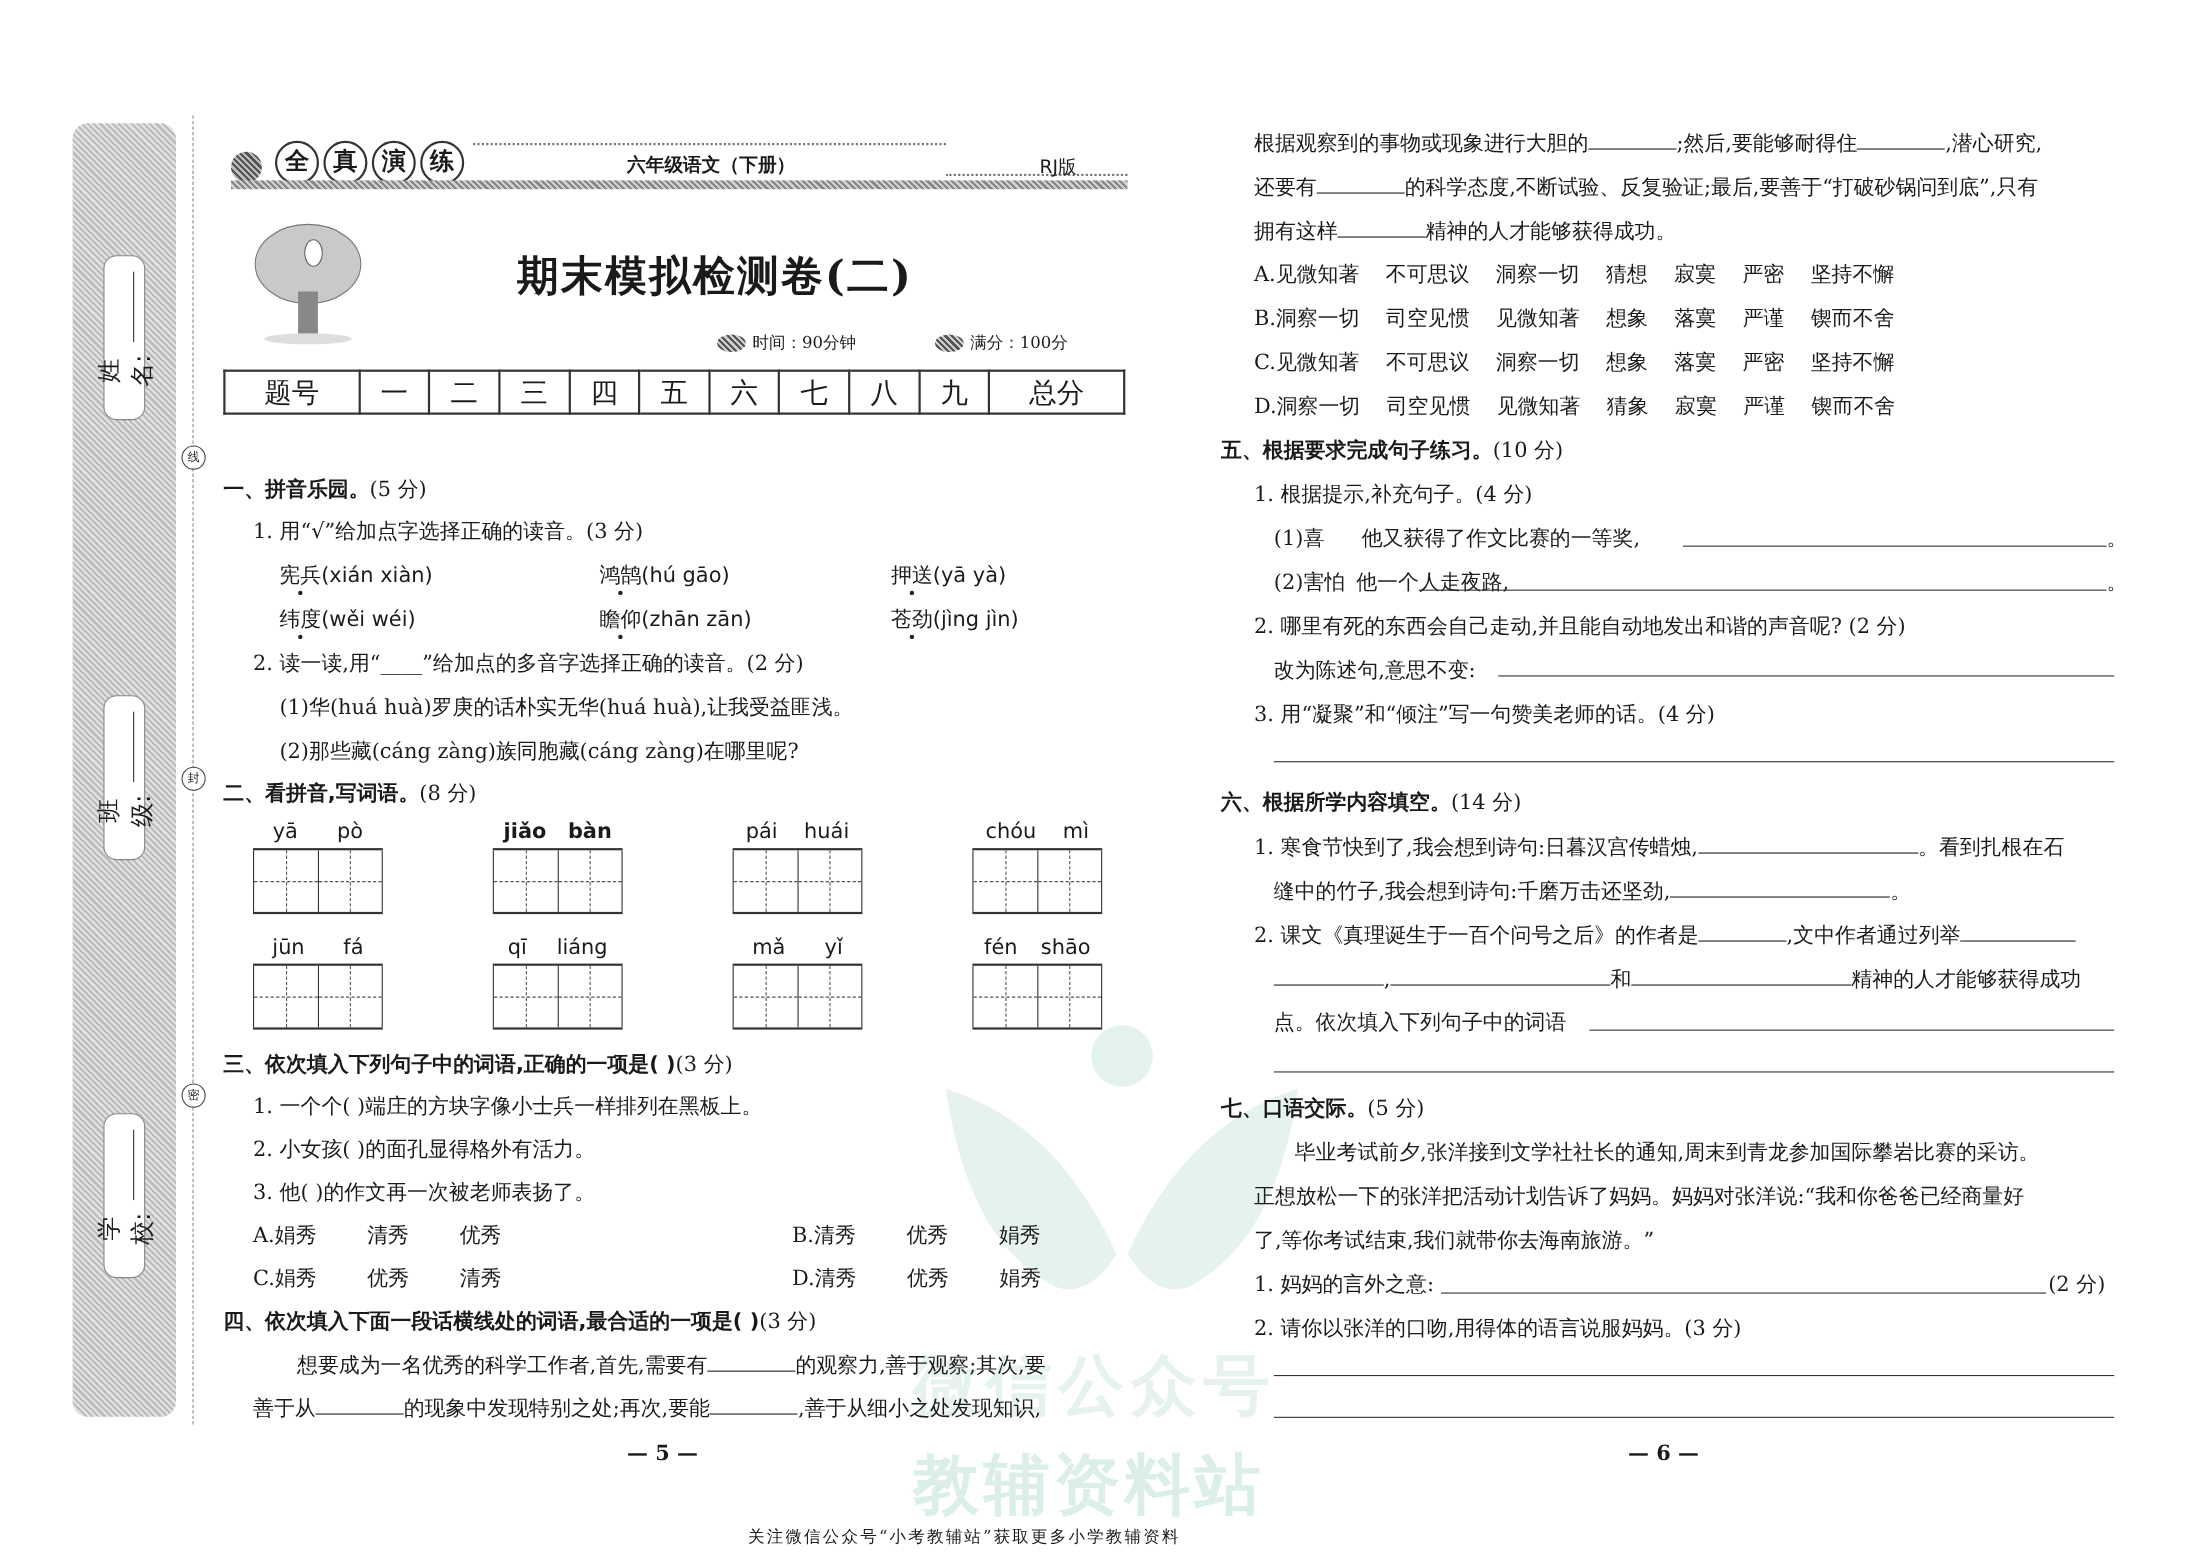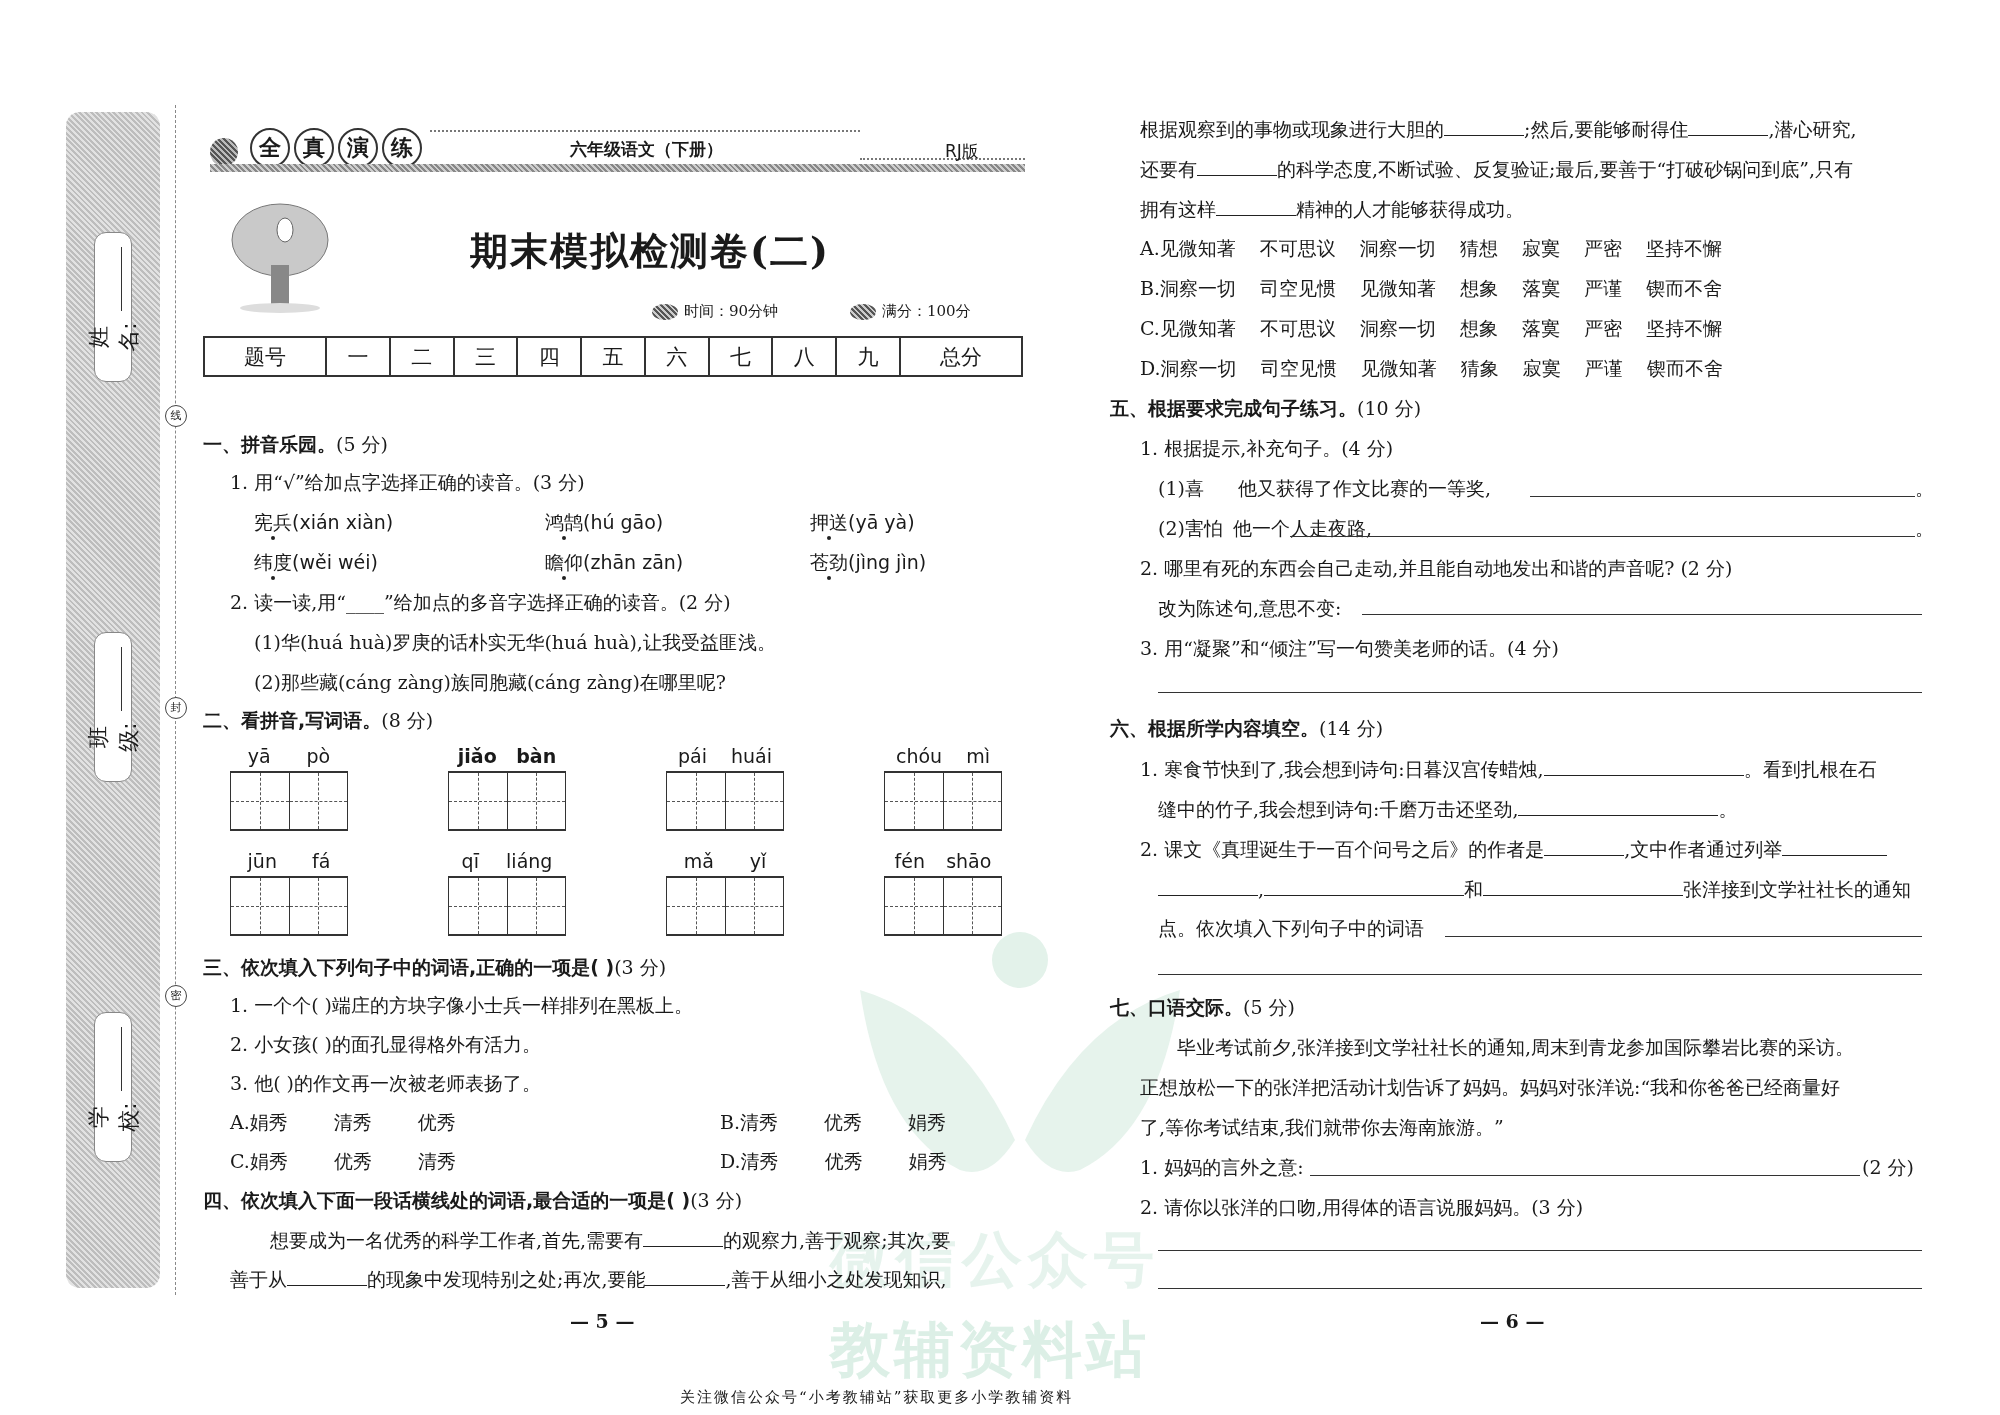--- a/index.html
+++ b/index.html
@@ -40,21 +40,21 @@
   .hdr-subject { position:absolute; left:360px; top:20px; font-family:"DejaVu Sans",sans-serif; font-weight:bold; font-size:17px; }
   .hdr-ed { position:absolute; left:735px; top:22px; font-family:"DejaVu Sans",sans-serif; font-size:17px; }
 
   .tree { left:225px; top:200px; width:110px; height:115px; }
   .title { left:470px; top:226px; font-size:38px; font-weight:bold; letter-spacing:2px; }
   .meta { top:302px; font-size:15px; font-family:"DejaVu Serif",serif; }
   .meta .ic { display:inline-block; width:26px; height:16px; border-radius:50%; vertical-align:middle; margin-right:6px;
     background:repeating-linear-gradient(45deg,#555 0 2px,#ccc 2px 4px); }
 
   table.score { position:absolute; left:203px; top:336px; width:820px; border-collapse:collapse; }
-  table.score td { border:2px solid #333; height:37px; text-align:center; font-size:21px; padding:0; }
+  table.score td { border:2px solid #333; height:37px; text-align:center; font-size:25px; padding:0; }
 
   .sec { font-family:"DejaVu Sans",sans-serif; font-weight:bold; font-size:19px; }
   .sec .pts { font-weight:normal; font-family:"DejaVu Serif",serif; }
   .line { font-size:19px; white-space:nowrap; }
   .py { font-family:"DejaVu Sans",sans-serif; }
   .dot { position:relative; }
   .dot::after { content:""; position:absolute; left:50%; bottom:-7px; width:4px; height:4px; margin-left:-2px; background:#222; border-radius:50%; }
   .blank { display:inline-block; border-bottom:1.5px solid #222; height:1em; vertical-align:baseline; }
 
   
@@ -366,21 +366,21 @@
 <div class="abs line" style="left:1140px;top:756px;">
   <span>1. 寒食节快到了,我会想到诗句:日暮汉宫传蜡烛,</span><span class="blank" style="width:200px"></span><span>。看到扎根在石</span>
 </div>
 <div class="abs line" style="left:1158px;top:796px;">
   <span>缝中的竹子,我会想到诗句:千磨万击还坚劲,</span><span class="blank" style="width:200px"></span><span>。</span>
 </div>
 <div class="abs line" style="left:1140px;top:836px;">
   <span>2. 课文《真理诞生于一百个问号之后》的作者是</span><span class="blank" style="width:80px"></span><span>,文中作者通过列举</span><span class="blank" style="width:105px"></span>
 </div>
 <div class="abs line" style="left:1158px;top:876px;">
-  <span class="blank" style="width:100px"></span><span>,</span><span class="blank" style="width:200px"></span><span>和</span><span class="blank" style="width:200px"></span><span>张洋接到文学社社长的通知</span>
+  <span class="blank" style="width:100px"></span><span>,</span><span class="blank" style="width:200px"></span><span>和</span><span class="blank" style="width:200px"></span><span>精神的人才能够获得成功</span>
 </div>
 <div class="abs line" style="left:1158px;top:916px;">点。依次填入下列句子中的词语</div>
 <div class="rule" style="left:1445px;top:936px;width:477px;"></div>
 <div class="rule" style="left:1158px;top:974px;width:764px;"></div>
 
 <div class="abs sec" style="left:1110px;top:995px;">
   <span>七、口语交际。</span><span class="pts">(5 分)</span>
 </div>
 <div class="abs line" style="left:1177px;top:1035px;">毕业考试前夕,张洋接到文学社社长的通知,周末到青龙参加国际攀岩比赛的采访。</div>
 <div class="abs line" style="left:1140px;top:1075px;">正想放松一下的张洋把活动计划告诉了妈妈。妈妈对张洋说:“我和你爸爸已经商量好</div>

